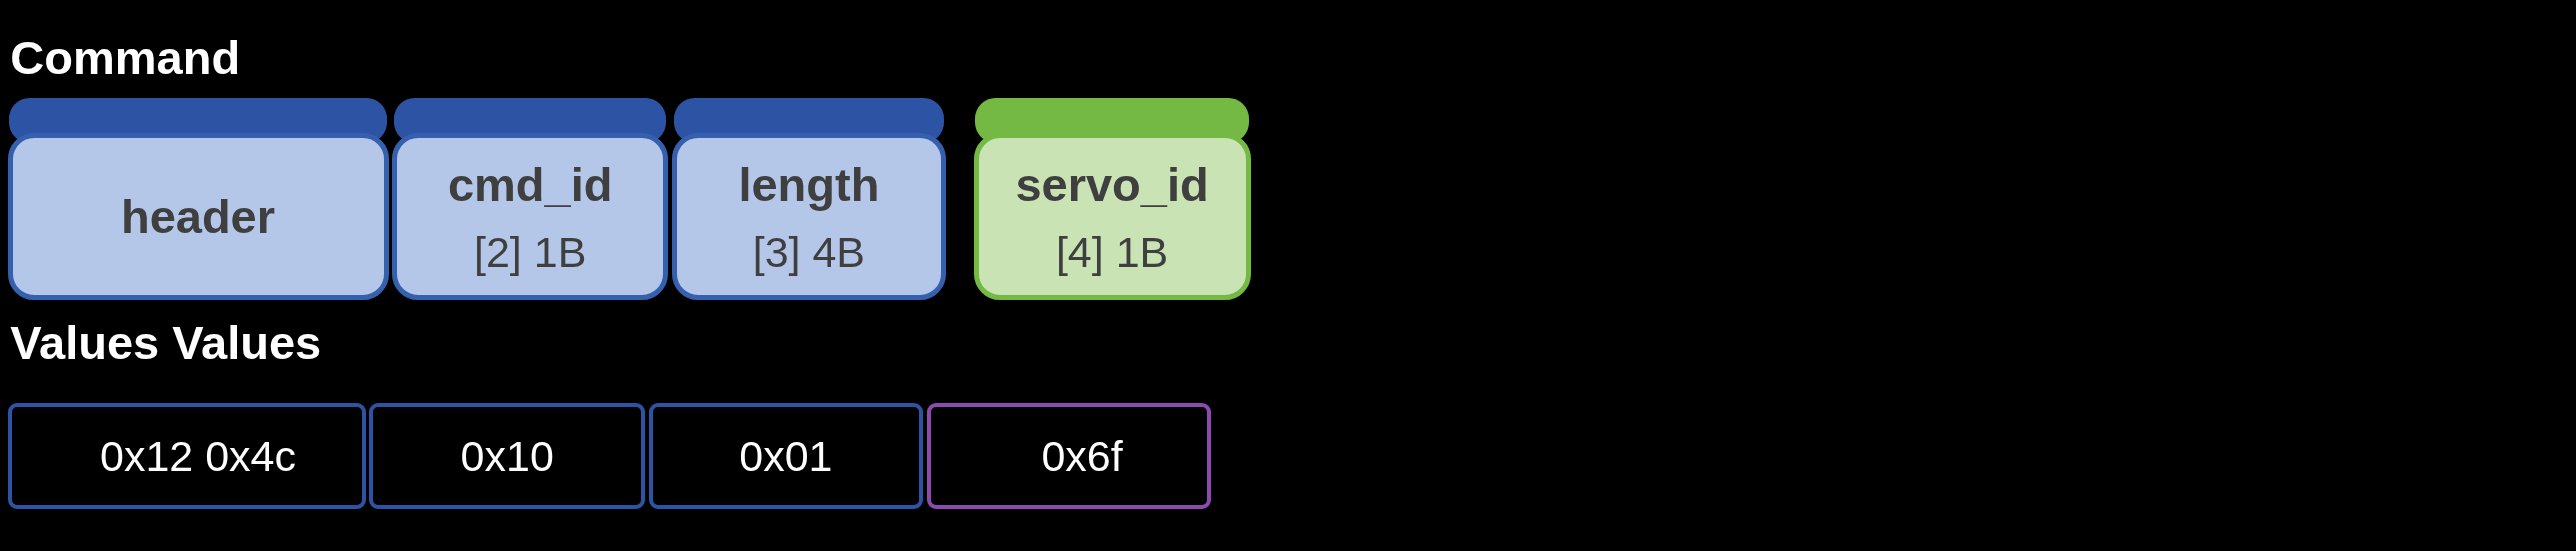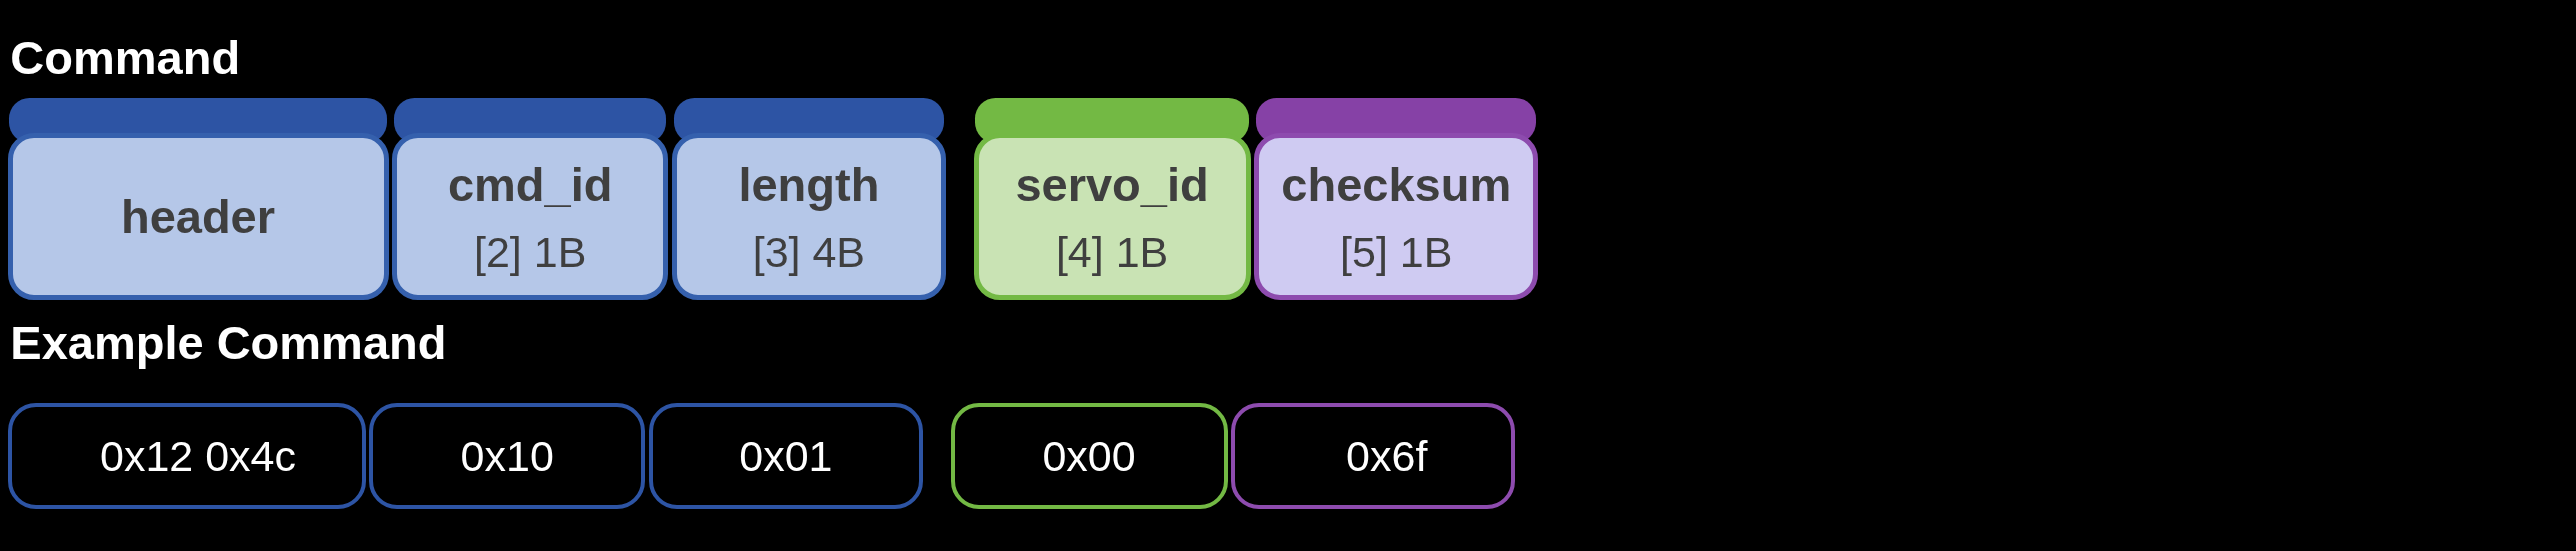--- a/index.html
+++ b/index.html
@@ -41,21 +41,21 @@
 
   .blue  .cap  { background: var(--blue-cap, #2D54A4); }
   .blue  .fbody{ background: var(--blue-body, #B5C7E8); border-color: var(--blue-border, #3560AD); }
   .green .cap  { background: var(--green-cap, #73B944); }
   .green .fbody{ background: var(--green-body, #C9E3B4); border-color: var(--green-border, #73B944); }
   .purple .cap { background: var(--purple-cap, #8641A6); }
   .purple .fbody{ background: var(--purple-body, #CFCBF2); border-color: var(--purple-border, #8D4BAE); }
 
   .value-box {
     height: 106px; flex: none;
-    border-radius: 28px; border: 4.7px solid; box-sizing: border-box;
+    border-radius: 9px; border: 4.7px solid; box-sizing: border-box;
     display: flex; align-items: center; justify-content: center;
     background: transparent;
   }
   .value-box.blue   { border-color: var(--blue-cap, #2D54A4); }
   .value-box.green  { border-color: var(--green-cap, #73B944); }
   .value-box.purple { border-color: var(--purple-border, #8C44AC); padding-left: 27px; }
   .vtext { font-size: 43px; color: var(--value-text, #fff); white-space: nowrap; }
 </style>
 </head>
 <body>
@@ -83,41 +83,31 @@
       <div class="fbytes">[3] 4B</div>
     </div>
   </div>
   <div class="field-box green w4">
     <div class="cap"></div>
     <div class="fbody">
       <div class="fname">servo_id</div>
       <div class="fbytes">[4] 1B</div>
     </div>
   </div>
-  <div class="field-box purple w5">
-    <div class="cap"></div>
-    <div class="fbody">
-      <div class="fname">checksum</div>
-      <div class="fbytes">[5] 1B</div>
-    </div>
-  </div>
 </div>
 
-<div class="title" id="title-example">Example Command</div>
+<div class="title" id="title-example">Values Values</div>
 
 <div class="row" id="value-row">
   <div class="value-box blue w1">
     <span class="vtext">0x12 0x4c</span>
   </div>
   <div class="value-box blue w2">
     <span class="vtext">0x10</span>
   </div>
   <div class="value-box blue w3">
     <span class="vtext">0x01</span>
   </div>
-  <div class="value-box green w4">
-    <span class="vtext">0x00</span>
-  </div>
   <div class="value-box purple w5">
     <span class="vtext">0x6f</span>
   </div>
 </div>
 
 
 </body></html>

